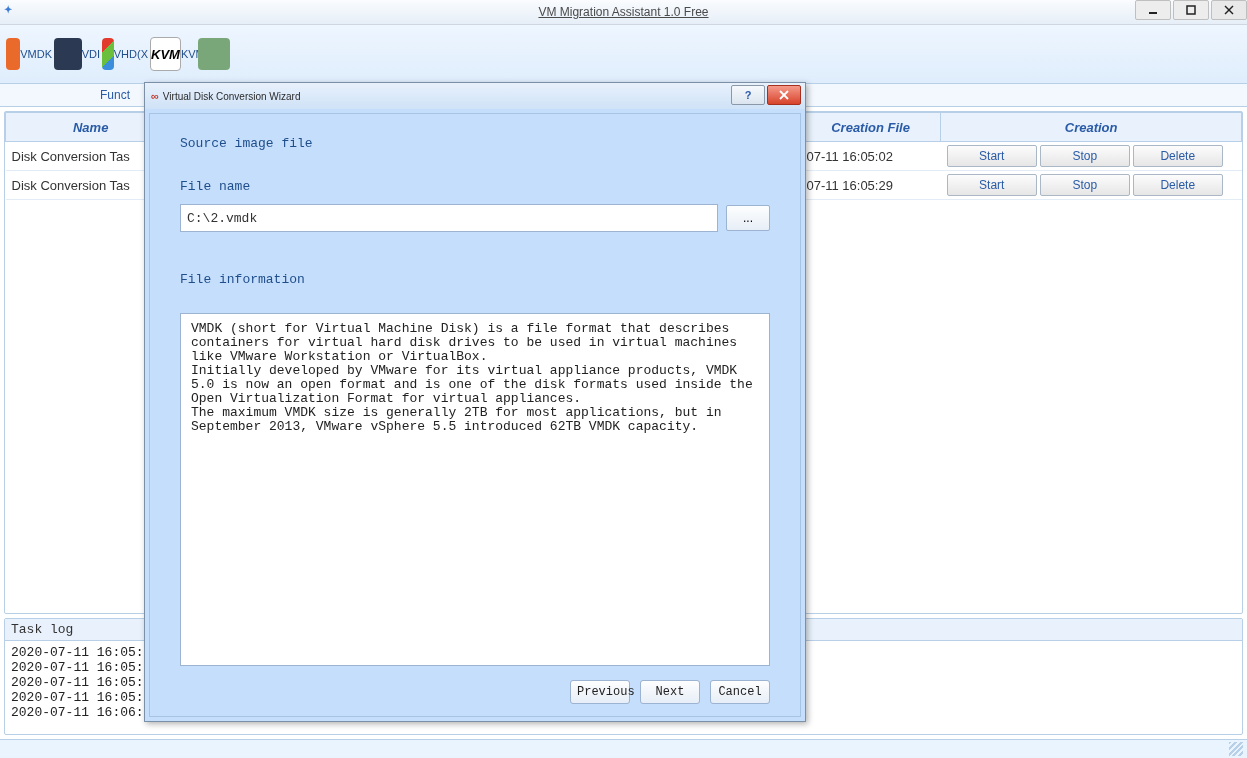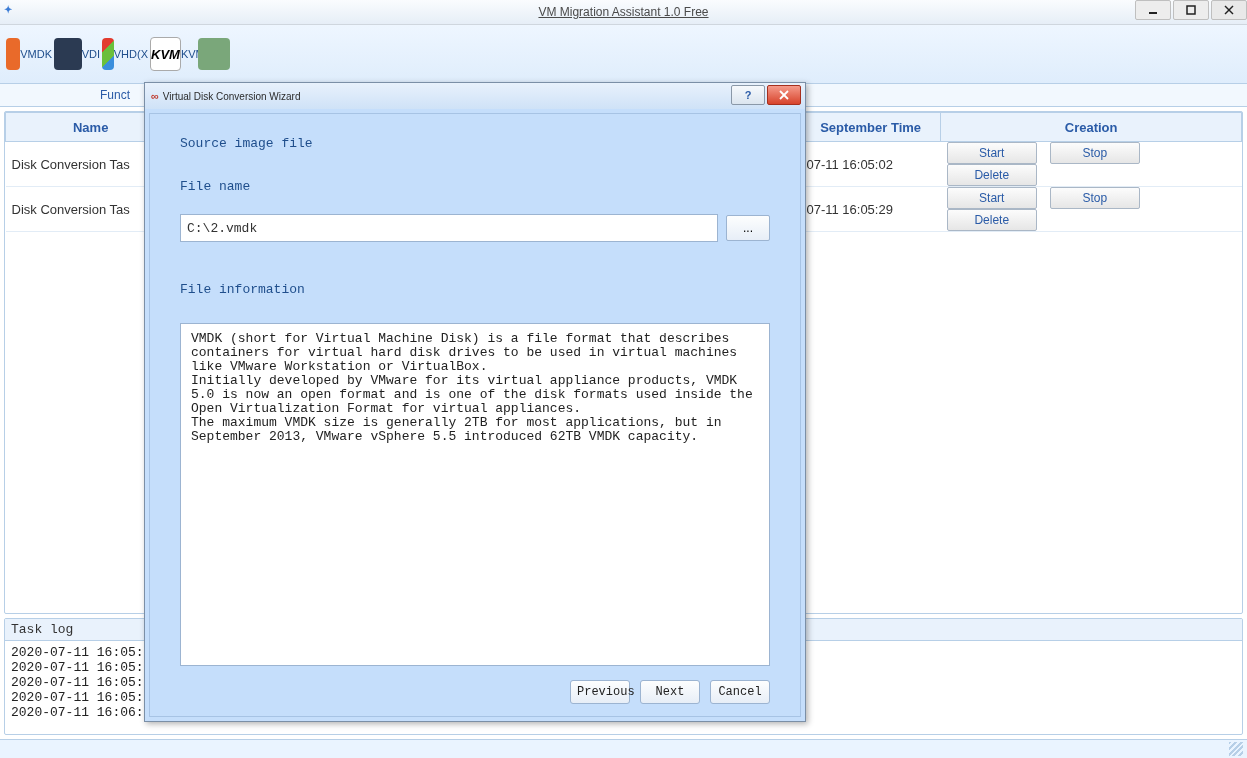--- a/index.html
+++ b/index.html
@@ -20,42 +20,42 @@
 
   .toolbar { height:58px; background:linear-gradient(#eef6ff,#dfedfc); border-bottom:1px solid #b7cfe7; display:flex; align-items:center; padding-left:6px; gap:2px; }
   .tbtn { width:46px; display:flex; flex-direction:row; align-items:center; font-size:11px; color:#1f4e8c; }
   .tbtn .ticon { width:32px; height:32px; border-radius:4px; display:flex; align-items:center; justify-content:center; font-size:10px; font-weight:bold; color:#fff; }
 
   .funcbar { height:22px; background:#f2f8fe; border-bottom:1px solid #b7cfe7; color:#2a5ba7; padding-left:100px; display:flex; align-items:center; font-size:12px; }
 
   .content { flex:1; display:flex; flex-direction:column; padding:4px; gap:4px; background:#fff; }
   .grid-wrap { flex:1; border:1px solid #b7cfe7; background:#fff; border-radius:2px; overflow:hidden; }
   table.grid { width:100%; border-collapse:collapse; }
-  .grid th { background:#e9f2fc; color:#2a5ba7; font-weight:bold; border:1px solid #b7cfe7; height:26px; font-size:13px; }
+  .grid th { background:#e9f2fc; color:#2a5ba7; font-weight:bold; border:1px solid #b7cfe7; height:26px; font-size:13px;font-style:italic; }
   .grid td { border-bottom:1px solid #e2ecf6; height:28px; padding:0 6px; color:#333; font-size:13px; }
-  .opbtn { width:90px; height:22px; background:linear-gradient(#fcfcfc,#e6e6e6); border:1px solid #aab7c6; border-radius:2px; color:#2a5ba7; font-size:12px; margin-right:13px; }
+  .opbtn { width:90px; height:22px; background:linear-gradient(#fcfcfc,#e6e6e6); border:1px solid #aab7c6; border-radius:2px; color:#2a5ba7; font-size:12px; margin-right:3px; }
 
   .log-wrap { height:115px; border:1px solid #b7cfe7; background:#fff; border-radius:2px; display:flex; flex-direction:column; }
   .log-head { background:#e9f2fc; border-bottom:1px solid #b7cfe7; padding:3px 6px; color:#333; font-family:"Courier New",monospace; font-size:13px; }
   .log-body { flex:1; padding:4px 6px; font-family:"Courier New",monospace; font-size:13px; color:#222; overflow:hidden; }
   .log-body div { line-height:15px; white-space:pre; }
 
   .statusbar { height:18px; background:#eaf4ff; border-top:1px solid #b7cfe7; display:flex; justify-content:flex-end; align-items:center; padding-right:4px; }
   .grip { width:14px; height:14px; background:repeating-linear-gradient(135deg,#b7cfe7 0 2px,transparent 2px 4px); }
 
   
   .modal { position:absolute; left:144px; top:82px; width:660px; height:638px; border:1px solid #7b8fa6; background:#c5defb; box-shadow:2px 2px 6px rgba(0,0,0,0.3); display:flex; flex-direction:column; }
   .modal-titlebar { height:26px; display:flex; align-items:center; background:linear-gradient(#e8f1fc,#cfe2f7); padding-left:6px; position:relative; }
   .modal-titlebar .mt { color:#2b2b2b; font-size:10px; margin-left:4px; }
   .modal-btns { position:absolute; right:4px; top:2px; display:flex; gap:2px; }
   .mbtn { width:32px; height:18px; border:1px solid #8a98a8; border-radius:2px; display:flex; align-items:center; justify-content:center; background:linear-gradient(#f6f9fc,#dbe5ef); }
   .mbtn.close { background:linear-gradient(#f59a8a,#d7432b); border-color:#a62f1d; }
   .modal-inner { flex:1; margin:4px; border:1px solid #a7c3e4; background:#c5defb; display:flex; flex-direction:column; padding:22px 30px 12px 30px; }
   .mlabel { font-family:"SimSun","Courier New",monospace; font-size:13px; color:#1f4e8c; }
-  .mrow { display:flex; align-items:center; gap:8px; margin-top:20px; }
+  .mrow { display:flex; align-items:center; gap:8px; margin-top:10px; }
   .fileinput { flex:1; height:26px; border:1px solid #9cb4d1; background:#fff; padding:0 6px; font-family:"SimSun","Courier New",monospace; font-size:13px; color:#333; }
   .browse { width:44px; height:26px; border:1px solid #9cb4d1; background:linear-gradient(#fdfefe,#e7eef7); border-radius:2px; font-size:12px; }
   .infobox { flex:1; margin-top:26px; border:1px solid #9cb4d1; background:#fff; padding:8px 10px; font-family:"SimSun","Courier New",monospace; font-size:13px; color:#222; line-height:14px; white-space:pre-wrap; overflow:auto; }
   .modal-foot { display:flex; justify-content:flex-end; gap:10px; padding-top:14px; }
   .wizbtn { width:60px; height:24px; border:1px solid #9cb4d1; background:linear-gradient(#fdfefe,#e7eef7); border-radius:3px; font-family:"SimSun","Courier New",monospace; font-size:12px; color:#222; }
 </style>
 </head>
 <body>
 
 <div class="window">
@@ -117,21 +117,21 @@
         <colgroup>
             <col style="width:170px">
             <col>
             <col style="width:140px">
             <col style="width:300px">
           </colgroup>
         <thead>
             <tr>
           <th>Name</th>
           <th style="width:620px"></th>
-          <th>September Time</th>
+          <th>Creation File</th>
           <th>Creation</th>
         </tr>
           </thead>
         <tbody id="grid-body">
             <tr>
               <td>Disk Conversion Tas</td>
               <td></td>
               <td>07-11 16:05:02</td>
               <td><button class="opbtn">Start</button><button class="opbtn">Stop</button><button class="opbtn">Delete</button></td>
             </tr>

